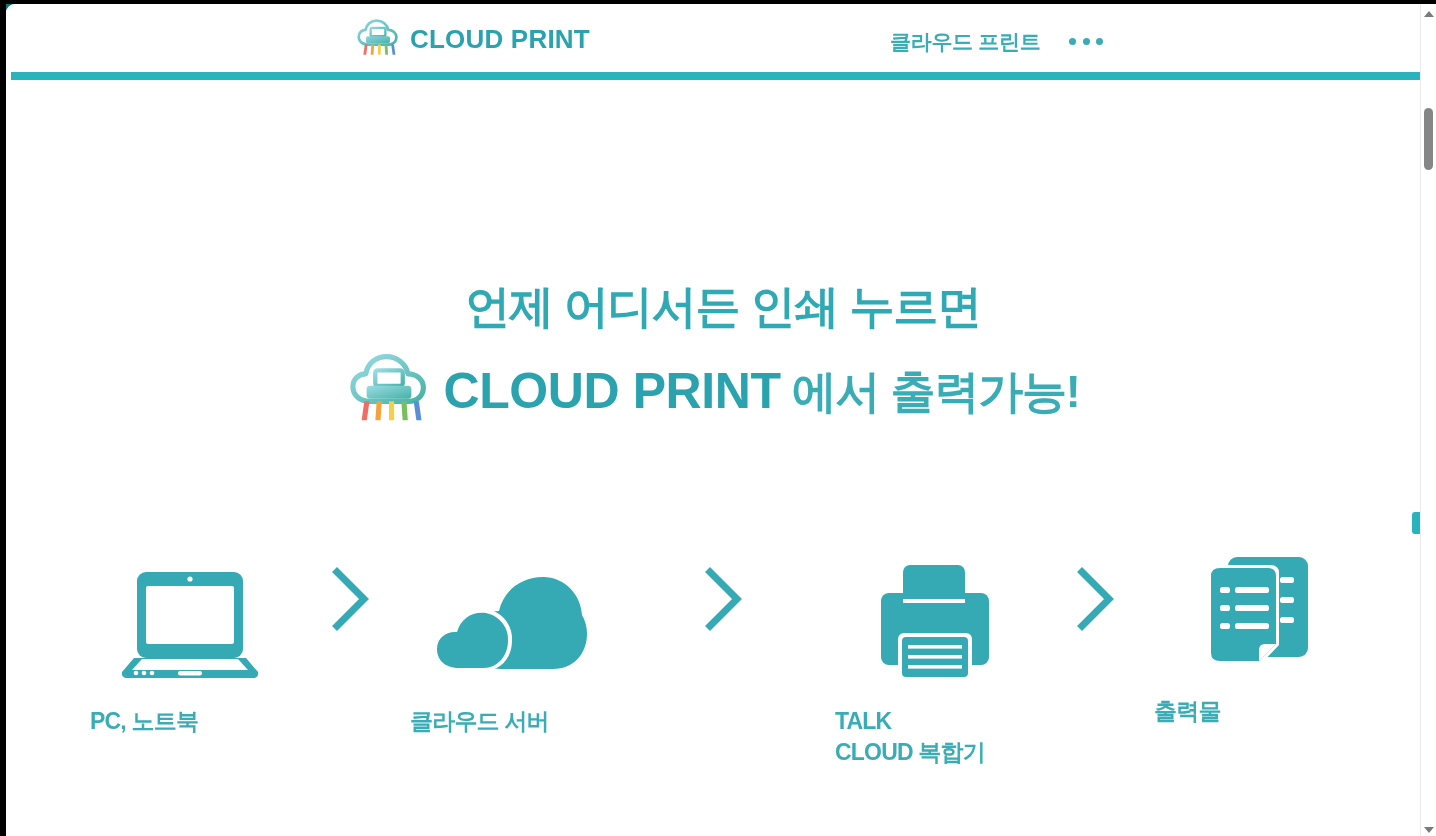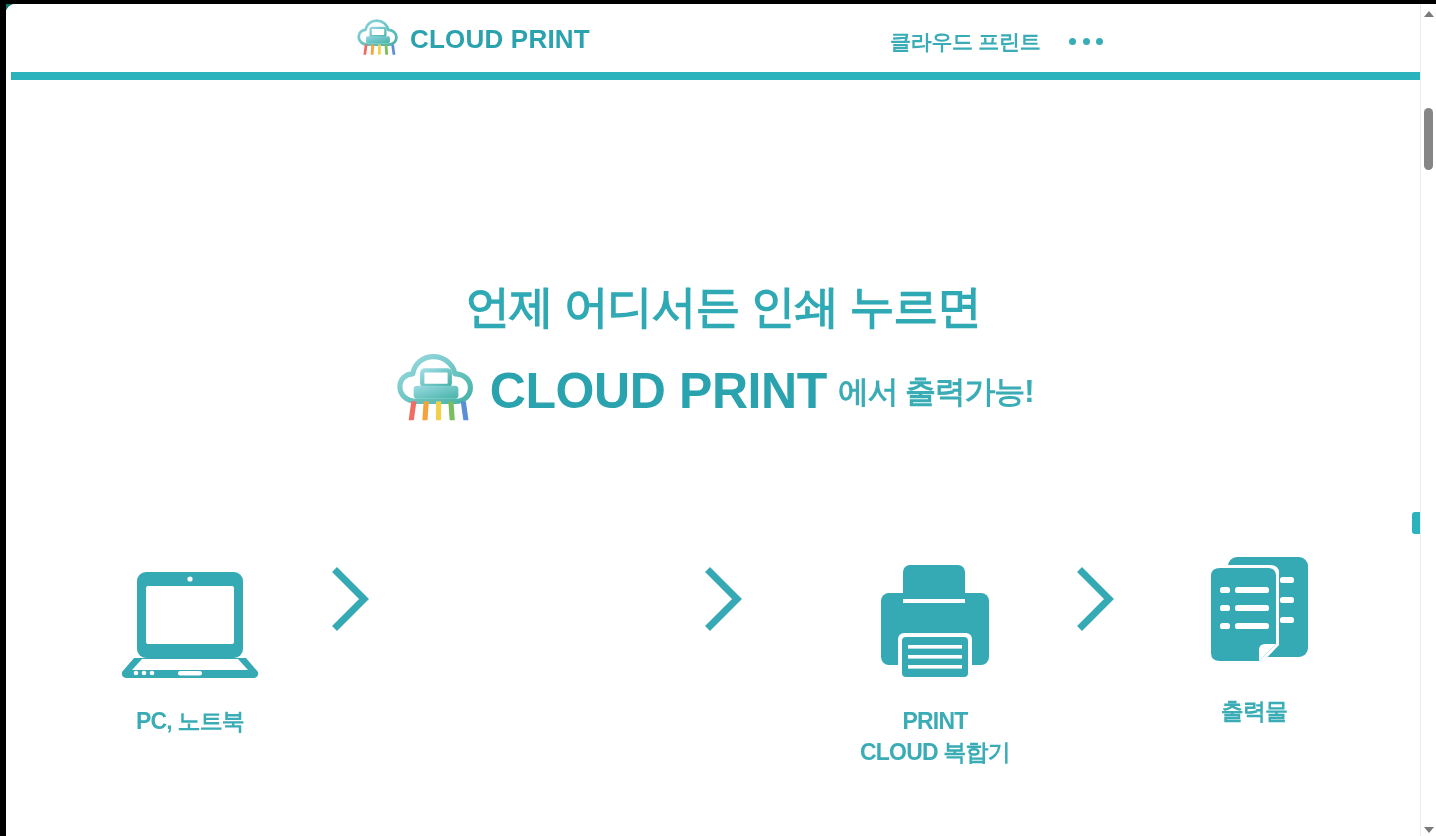--- a/index.html
+++ b/index.html
@@ -130,37 +130,37 @@
   }
   #headline-logo { width: 86px; height: 86px; display: block; flex: none; }
   .hl-en {
     font-size: 50px;
     font-weight: 800;
     color: #2aa3ae;
     letter-spacing: -.4px;
     line-height: 1;
   }
   .hl-ko {
-    font-size: 31px;
+    font-size: 45px;
     font-weight: 800;
     color: #3aacb5;
     letter-spacing: -1.2px;
     line-height: 1;
   }
 
   
   #flow {
     position: absolute;
     left: 0; top: 458px;
     width: 1414px;
     height: 250px;
   }
   .flow-step {
     position: absolute;
-    text-align: center;
+    text-align: left;
   }
   .flow-art {
     height: 128px;
     display: flex;
     align-items: center;
     justify-content: center;
   }
   .flow-label {
     margin-top: 18px;
     font-size: 23px;
@@ -329,40 +329,50 @@
               <circle cx="32" cy="105" r="2.3" fill="#ffffff"></circle>
             </svg>
           </div>
           <div class="flow-label">PC, 노트북</div>
         </div>
 
         <svg class="flow-arrow" id="arrow-1" viewBox="0 0 46 66">
           <polyline points="10,6 37,33 10,60" fill="none" stroke="#35a9b4" stroke-width="7" stroke-linecap="square" stroke-linejoin="miter"></polyline>
         </svg>
 
+        <div class="flow-step" id="step-cloud">
+          <div class="flow-art">
+            <svg width="158" height="106" viewBox="0 0 158 106">
+              <path d="M70 98 C48 98 36 86 36 70 C36 52 50 40 68 40 C73 18 92 6 112 6 C134 6 150 24 151 44 C154 49 156 56 156 63 C156 82 143 98 122 98 Z" fill="#35a9b4"></path>
+              <path d="M26 100 C10 100 2 90 2 79 C2 67 12 59 24 60 C28 44 42 36 56 38 C72 41 82 55 81 70 C81 87 69 100 54 100 Z" fill="#ffffff"></path>
+              <path d="M28 97 C13 97 6 88 6 78 C6 67 15 60 26 61 C30 47 42 40 55 42 C69 45 78 57 77 70 C77 85 66 97 53 97 Z" fill="#35a9b4"></path>
+            </svg>
+          </div>
+          <div class="flow-label">클라우드 서버</div>
+        </div>
 
         <svg class="flow-arrow" id="arrow-2" viewBox="0 0 46 66">
           <polyline points="10,6 37,33 10,60" fill="none" stroke="#35a9b4" stroke-width="7" stroke-linecap="square" stroke-linejoin="miter"></polyline>
         </svg>
 
         <div class="flow-step" id="step-copier">
           <div class="flow-art">
             <svg width="116" height="122" viewBox="0 0 116 122">
               <rect x="26" y="2" width="62" height="40" rx="7" fill="#35a9b4"></rect>
               <rect x="4" y="30" width="108" height="72" rx="8" fill="#35a9b4"></rect>
               <rect x="26" y="36" width="62" height="4" fill="#ffffff"></rect>
               <rect x="21" y="70" width="74" height="48" rx="6" fill="#ffffff"></rect>
               <rect x="25" y="74" width="66" height="40" rx="4" fill="#35a9b4"></rect>
               <rect x="31" y="82" width="54" height="3.6" fill="#ffffff"></rect>
               <rect x="31" y="92" width="54" height="3.6" fill="#ffffff"></rect>
               <rect x="31" y="102" width="54" height="3.6" fill="#ffffff"></rect>
             </svg>
           </div>
           <div class="flow-label">
-            <span>PRINT</span><br>
+            <span>TALK</span><br>
             <span>CLOUD 복합기</span>
           </div>
         </div>
 
         <svg class="flow-arrow" id="arrow-3" viewBox="0 0 46 66">
           <polyline points="10,6 37,33 10,60" fill="none" stroke="#35a9b4" stroke-width="7" stroke-linecap="square" stroke-linejoin="miter"></polyline>
         </svg>
 
         <div class="flow-step" id="step-output">
           <div class="flow-art">

